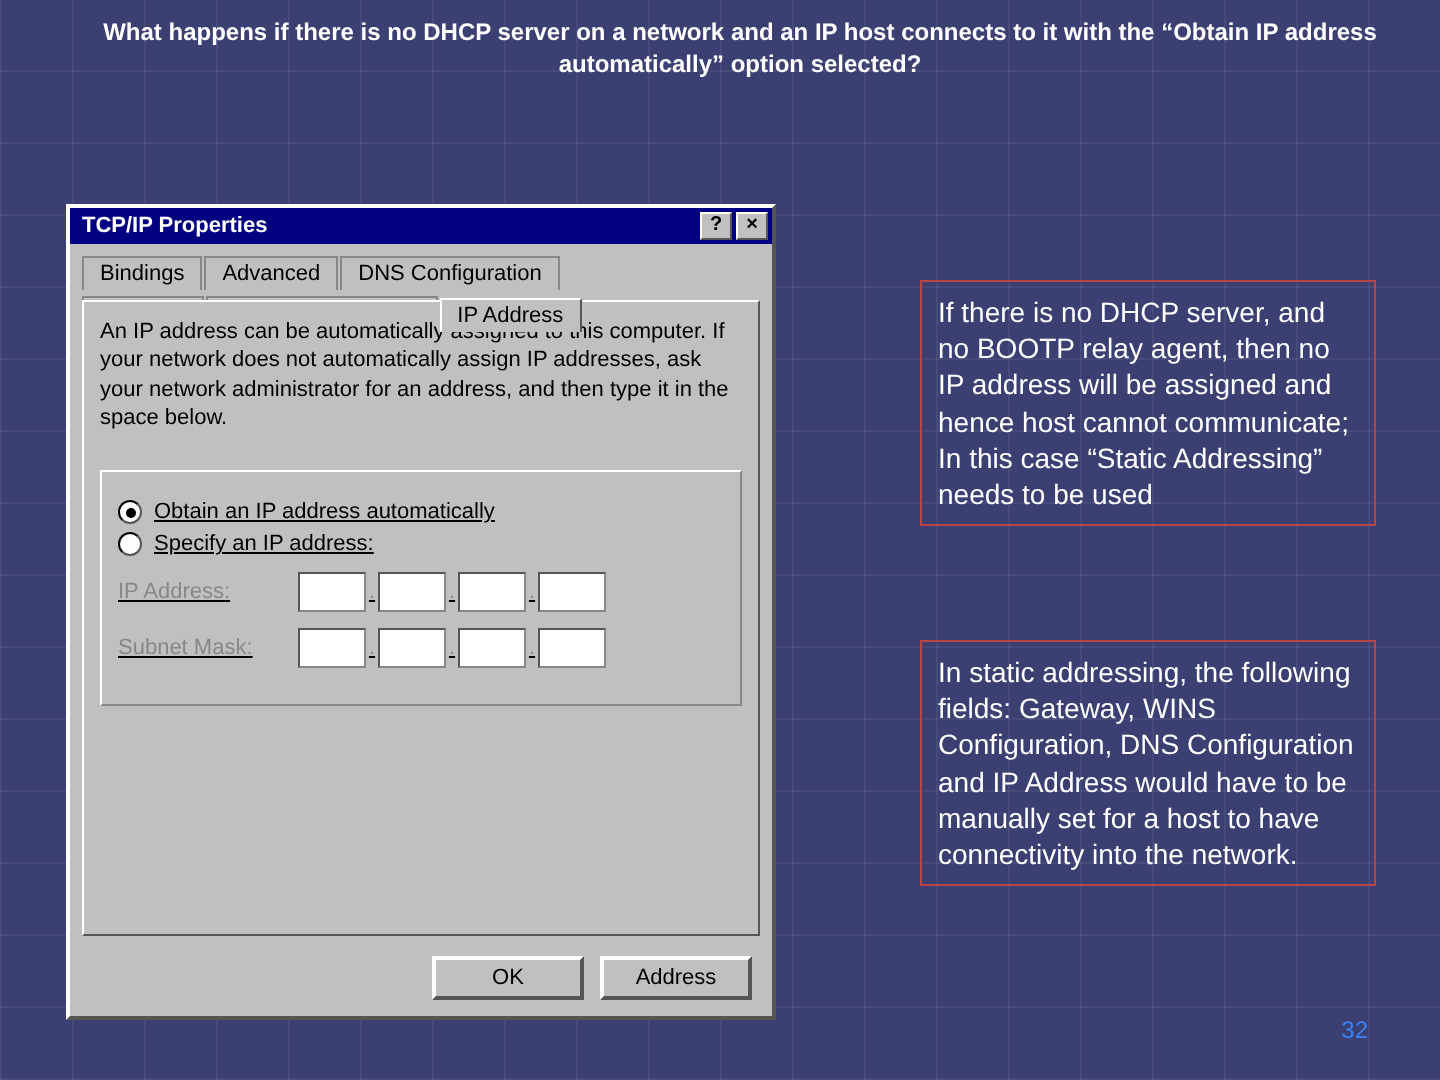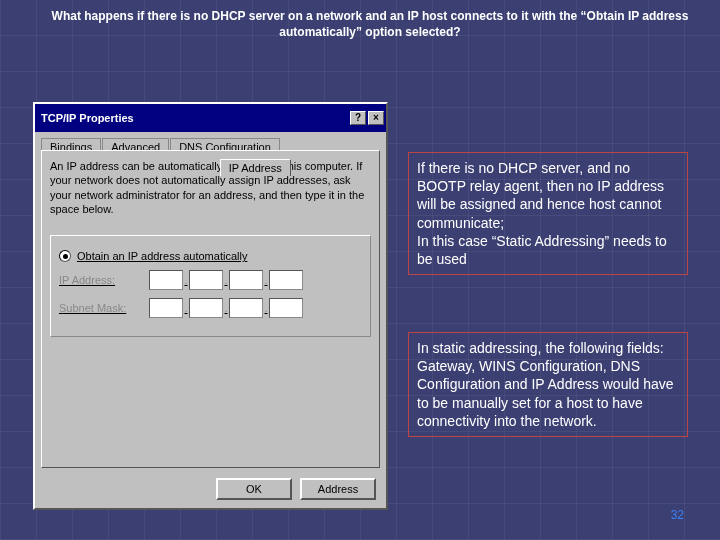--- a/index.html
+++ b/index.html
@@ -21,21 +21,21 @@
   }
   
   .dlg {
     position:absolute; left:33px; top:102px; width:355px; height:408px;
     background:#c0c0c0; color:#000;
     border:2px solid #fff; border-right-color:#555; border-bottom-color:#555;
     font-family: Tahoma, Arial, sans-serif; font-size:11px;
   }
   .titlebar {
     background:linear-gradient(#000080,#000080);
-    color:#fff; height:28px; display:flex; align-items:center;
+    color:#fff; height:18px; display:flex; align-items:center;
     padding:0 2px 0 6px; font-weight:bold; font-size:11px;
   }
   .titlebar .spacer{flex:1}
   .tb-btn{
     width:16px;height:14px;background:#c0c0c0;color:#000;
     border:1px solid #fff;border-right-color:#555;border-bottom-color:#555;
     font-size:10px;line-height:11px;text-align:center;margin-left:2px;font-weight:bold;
   }
   .tabs{display:flex;padding:6px 6px 0 6px;position:relative}
   .tabrow{display:flex;gap:0;width:100%}
@@ -64,23 +64,23 @@
   .oct{width:34px;height:20px;background:#fff;border:1px solid #888;border-top-color:#555;border-left-color:#555;margin-right:0;text-align:center;color:#888}
   .dot-sep{width:6px;text-align:center;line-height:20px;color:#888}
   .dlg-buttons{position:absolute;right:10px;bottom:8px;display:flex;gap:8px}
   .btn{
     width:76px;height:22px;background:#c0c0c0;
     border:2px solid #fff;border-right-color:#555;border-bottom-color:#555;
     font-size:11px;text-align:center;line-height:18px;
   }
   
   .callout{
-    position:absolute;right:32px;width:280px;
+    position:absolute;right:32px;width:228px;
     border:1px solid #b44;background:rgba(0,0,0,0);
-    padding:6px 8px;color:#fff;font-size:14px;line-height:1.3;margin-top:12px;
+    padding:6px 8px;color:#fff;font-size:14px;line-height:1.3;
   }
   .c1{top:140px}
   .c2{top:320px}
   .pagenum{position:absolute;right:36px;bottom:18px;color:#3b82f6;font-size:12px}
 </style>
 </head>
 <body>
 
 <div class="title">What happens if there is no DHCP server on a network and an IP host connects to it with the “Ob​tain IP address automatically” option selected?</div>
 
@@ -107,20 +107,24 @@
 
   <div class="tabpanel">
     <div class="desc">An IP address can be automatically assigned to this computer. If your network does not automatically assign IP addresses, ask your network administrator for an address, and then type it in the space below.</div>
 
     <div class="group">
       <div class="radio-row">
         <span class="radio">
             <span class="dot"></span>
           </span>
         <span style="text-decoration:underline dotted">Obtain an IP address automatically</span>
+      </div>
+      <div class="radio-row">
+        <span class="radio"></span>
+        <span>Specify an IP address:</span>
       </div>
 
       <div class="field-row">
         <span class="field-label">IP Address:</span>
         <span class="ip-box">
           <span class="oct"></span>
             <span class="dot-sep">.</span>
           <span class="oct"></span>
             <span class="dot-sep">.</span>
           <span class="oct"></span>

